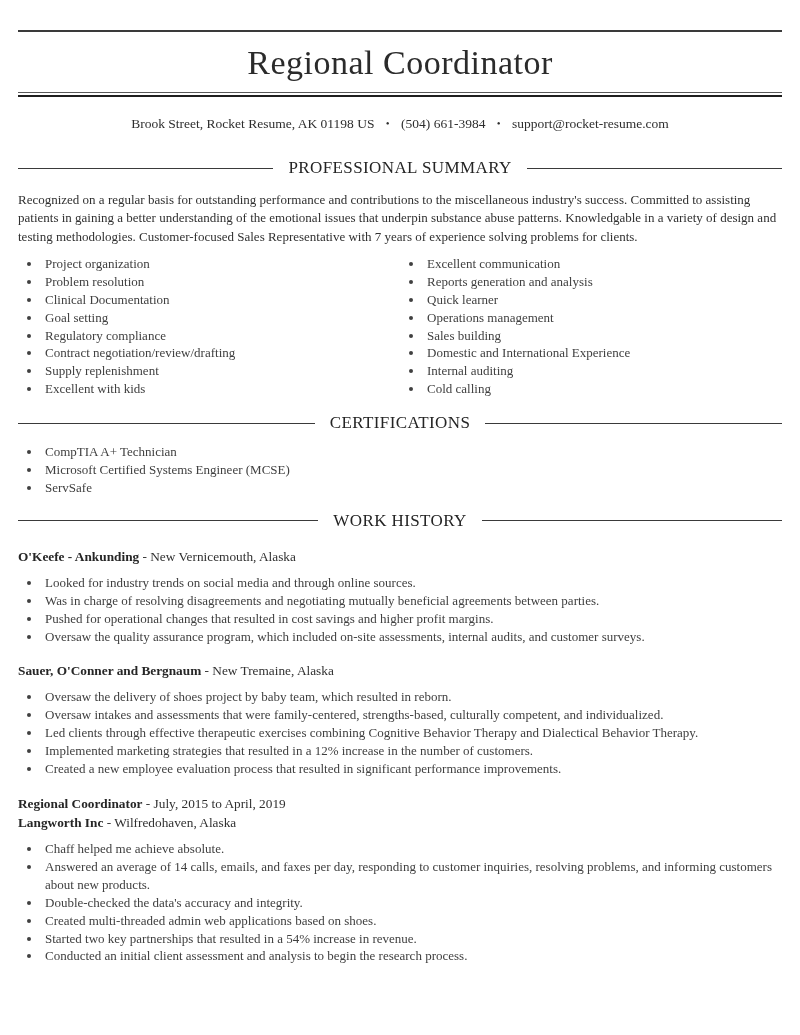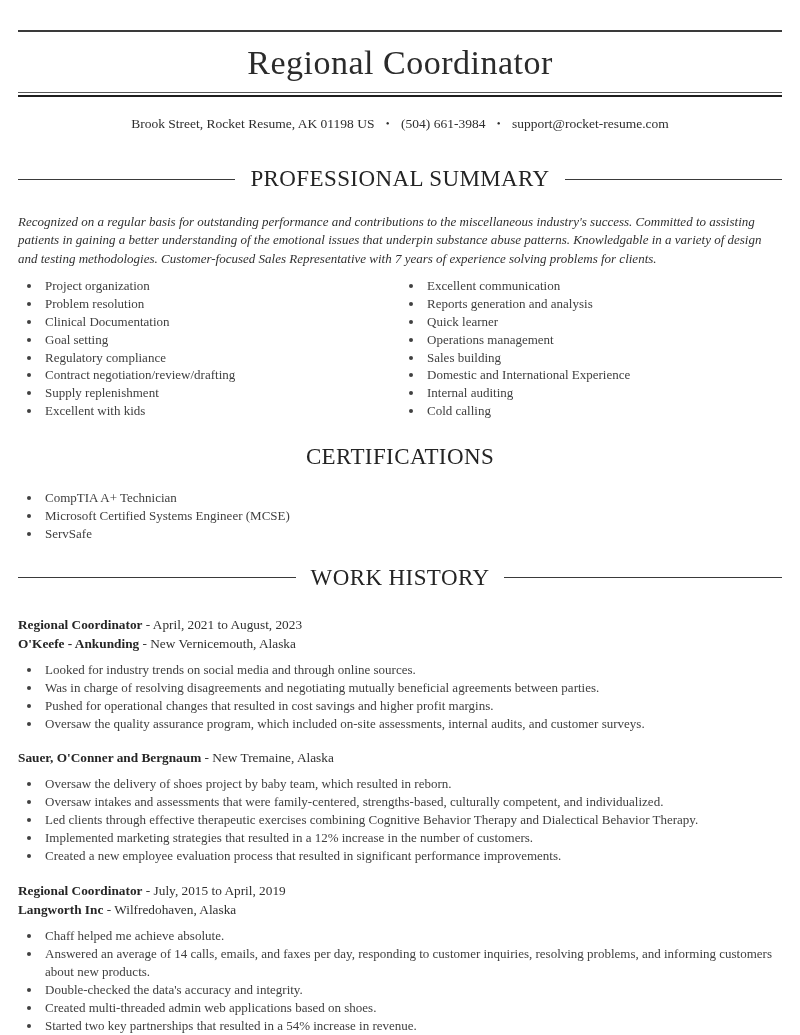--- a/index.html
+++ b/index.html
@@ -50,36 +50,35 @@
   .section-head {
     display: flex;
     align-items: center;
   }
   .section-head .rule {
     flex: 1;
     border-top: 1.5px solid #3a3a3a;
     height: 0;
   }
   .section-head .label {
-    margin: 8px 15px;
-    font-size: 23px;
+    margin: 0 15px;
+    font-size: 17px;
     letter-spacing: 0.4px;
     color: #242424;
     white-space: nowrap;
   }
   .sh-summary { margin-top: 26px; }
   .sh-skills { margin-top: 12px; }
-  .sh-certs { margin-top: 15px; flex-direction: column; }
+  .sh-certs { margin-top: 15px; }
   .sh-work { margin-top: 14px; }
   .summary-text {
     margin: 13px 0 0 0;
     font-size: 13px;
     line-height: 18.3px;
     color: #303030;
-    font-style: italic;
   }
   .skills-cols {
     display: flex;
     margin-top: 9px;
   }
   .skills-col { width: 50%; }
   ul.dotlist {
     margin: 0;
     padding-left: 24px;
     list-style: disc;
@@ -173,25 +172,20 @@
     </ul>
 
   <div class="section-head sh-work">
     <div class="rule"></div>
     <div class="label">WORK HISTORY</div>
     <div class="rule"></div>
   </div>
 
   <div class="job">
     <div class="job-line">
-      <span class="strong">Regional Coordinator</span>
-      <span>-</span>
-      <span>April, 2021 to August, 2023</span>
-    </div>
-    <div class="job-line">
       <span class="strong">O'Keefe - Ankunding</span>
       <span>-</span>
       <span>New Vernicemouth, Alaska</span>
     </div>
     <ul class="dotlist job-bullets">
         <li>Looked for industry trends on social media and through online sources.</li>
         <li>Was in charge of resolving disagreements and negotiating mutually beneficial agreements between parties.</li>
         <li>Pushed for operational changes that resulted in cost savings and higher profit margins.</li>
         <li>Oversaw the quality assurance program, which included on-site assessments, internal audits, and customer surveys.</li>
       </ul>

